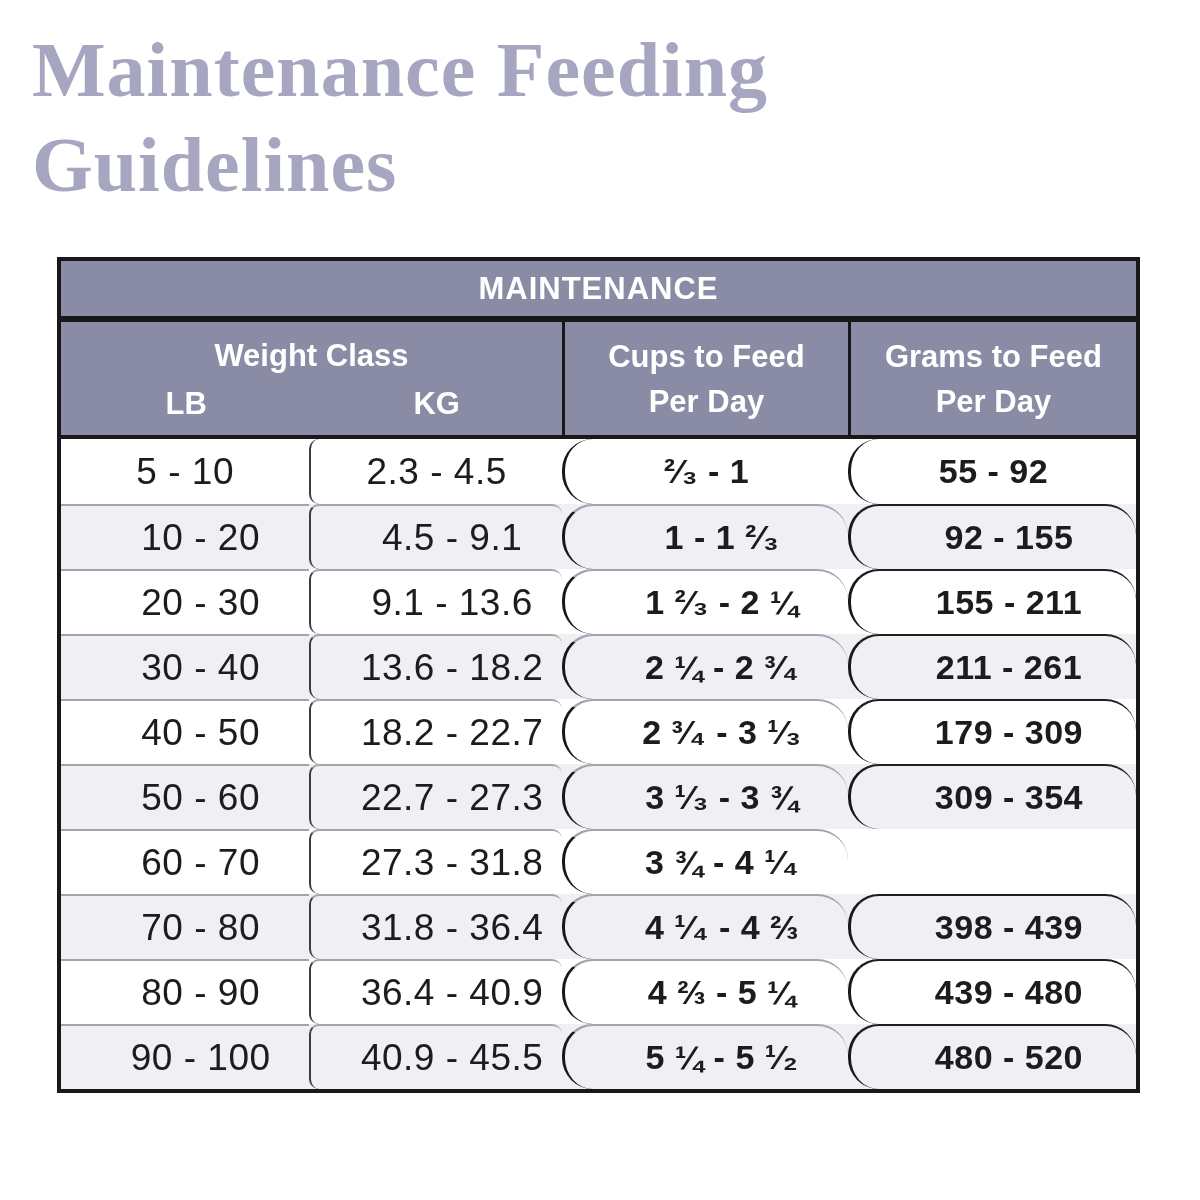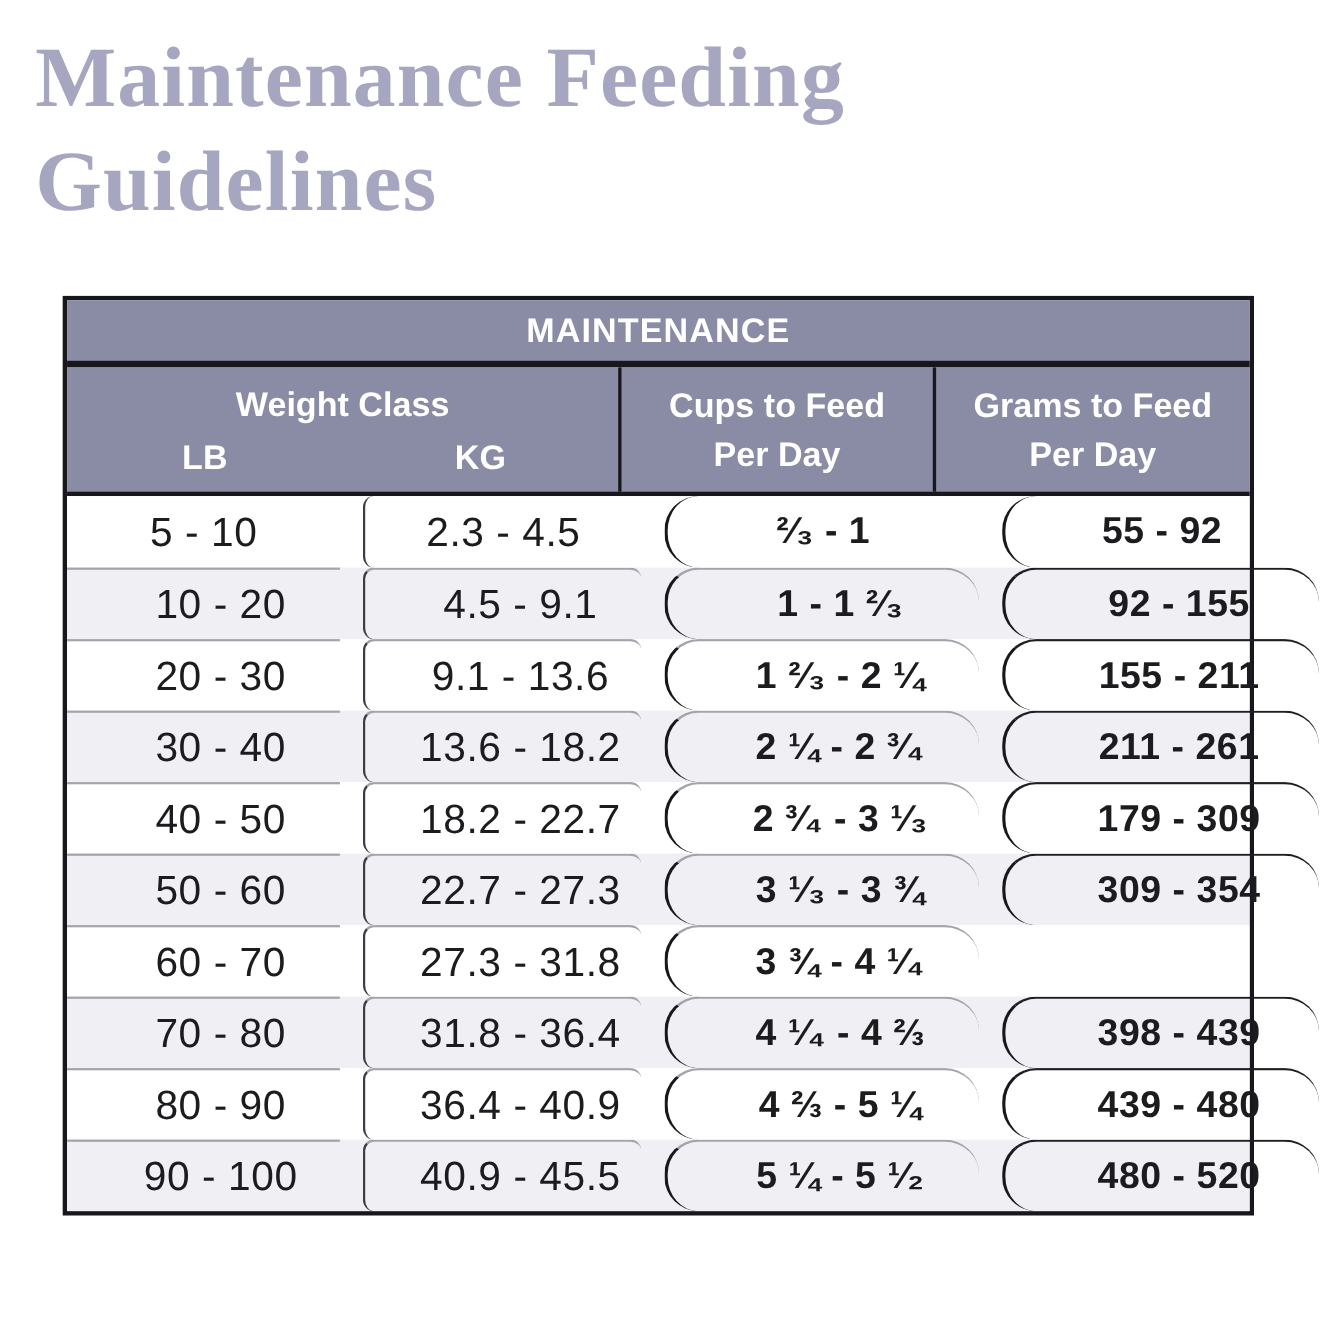--- a/index.html
+++ b/index.html
@@ -28,21 +28,20 @@
   }
 
   
   .tbl {
     position: absolute;
     left: 57px;
     top: 257px;
     width: 1083px;
     border: 4px solid var(--grid-black, #17171c);
     background: #ffffff;
-    margin-top: 12px;
   }
 
   .banner {
     height: 61px;
     background: var(--header-bg, #8a8ba5);
     border-bottom: 6px solid var(--grid-black, #17171c);
     display: flex;
     align-items: center;
     justify-content: center;
     color: var(--header-text, #ffffff);
@@ -82,21 +81,20 @@
   }
   .head-cups span { max-width: 250px; }
   .head-grams span { max-width: 265px; }
 
   
   .row {
     display: grid;
     grid-template-columns: 23.1% 23.5% 26.6% 26.8%;
     height: 65px;
     background: #ffffff;
-    gap: 21px;
   }
   .row:nth-child(even) { background: var(--stripe-bg, #efeff4); }
   .cell {
     display: flex;
     align-items: center;
     justify-content: center;
     color: var(--body-text, #1c1c1f);
     white-space: nowrap;
   }
   .c-kg   { border-left: 2px solid #3c3c44; border-radius: 10px; }

